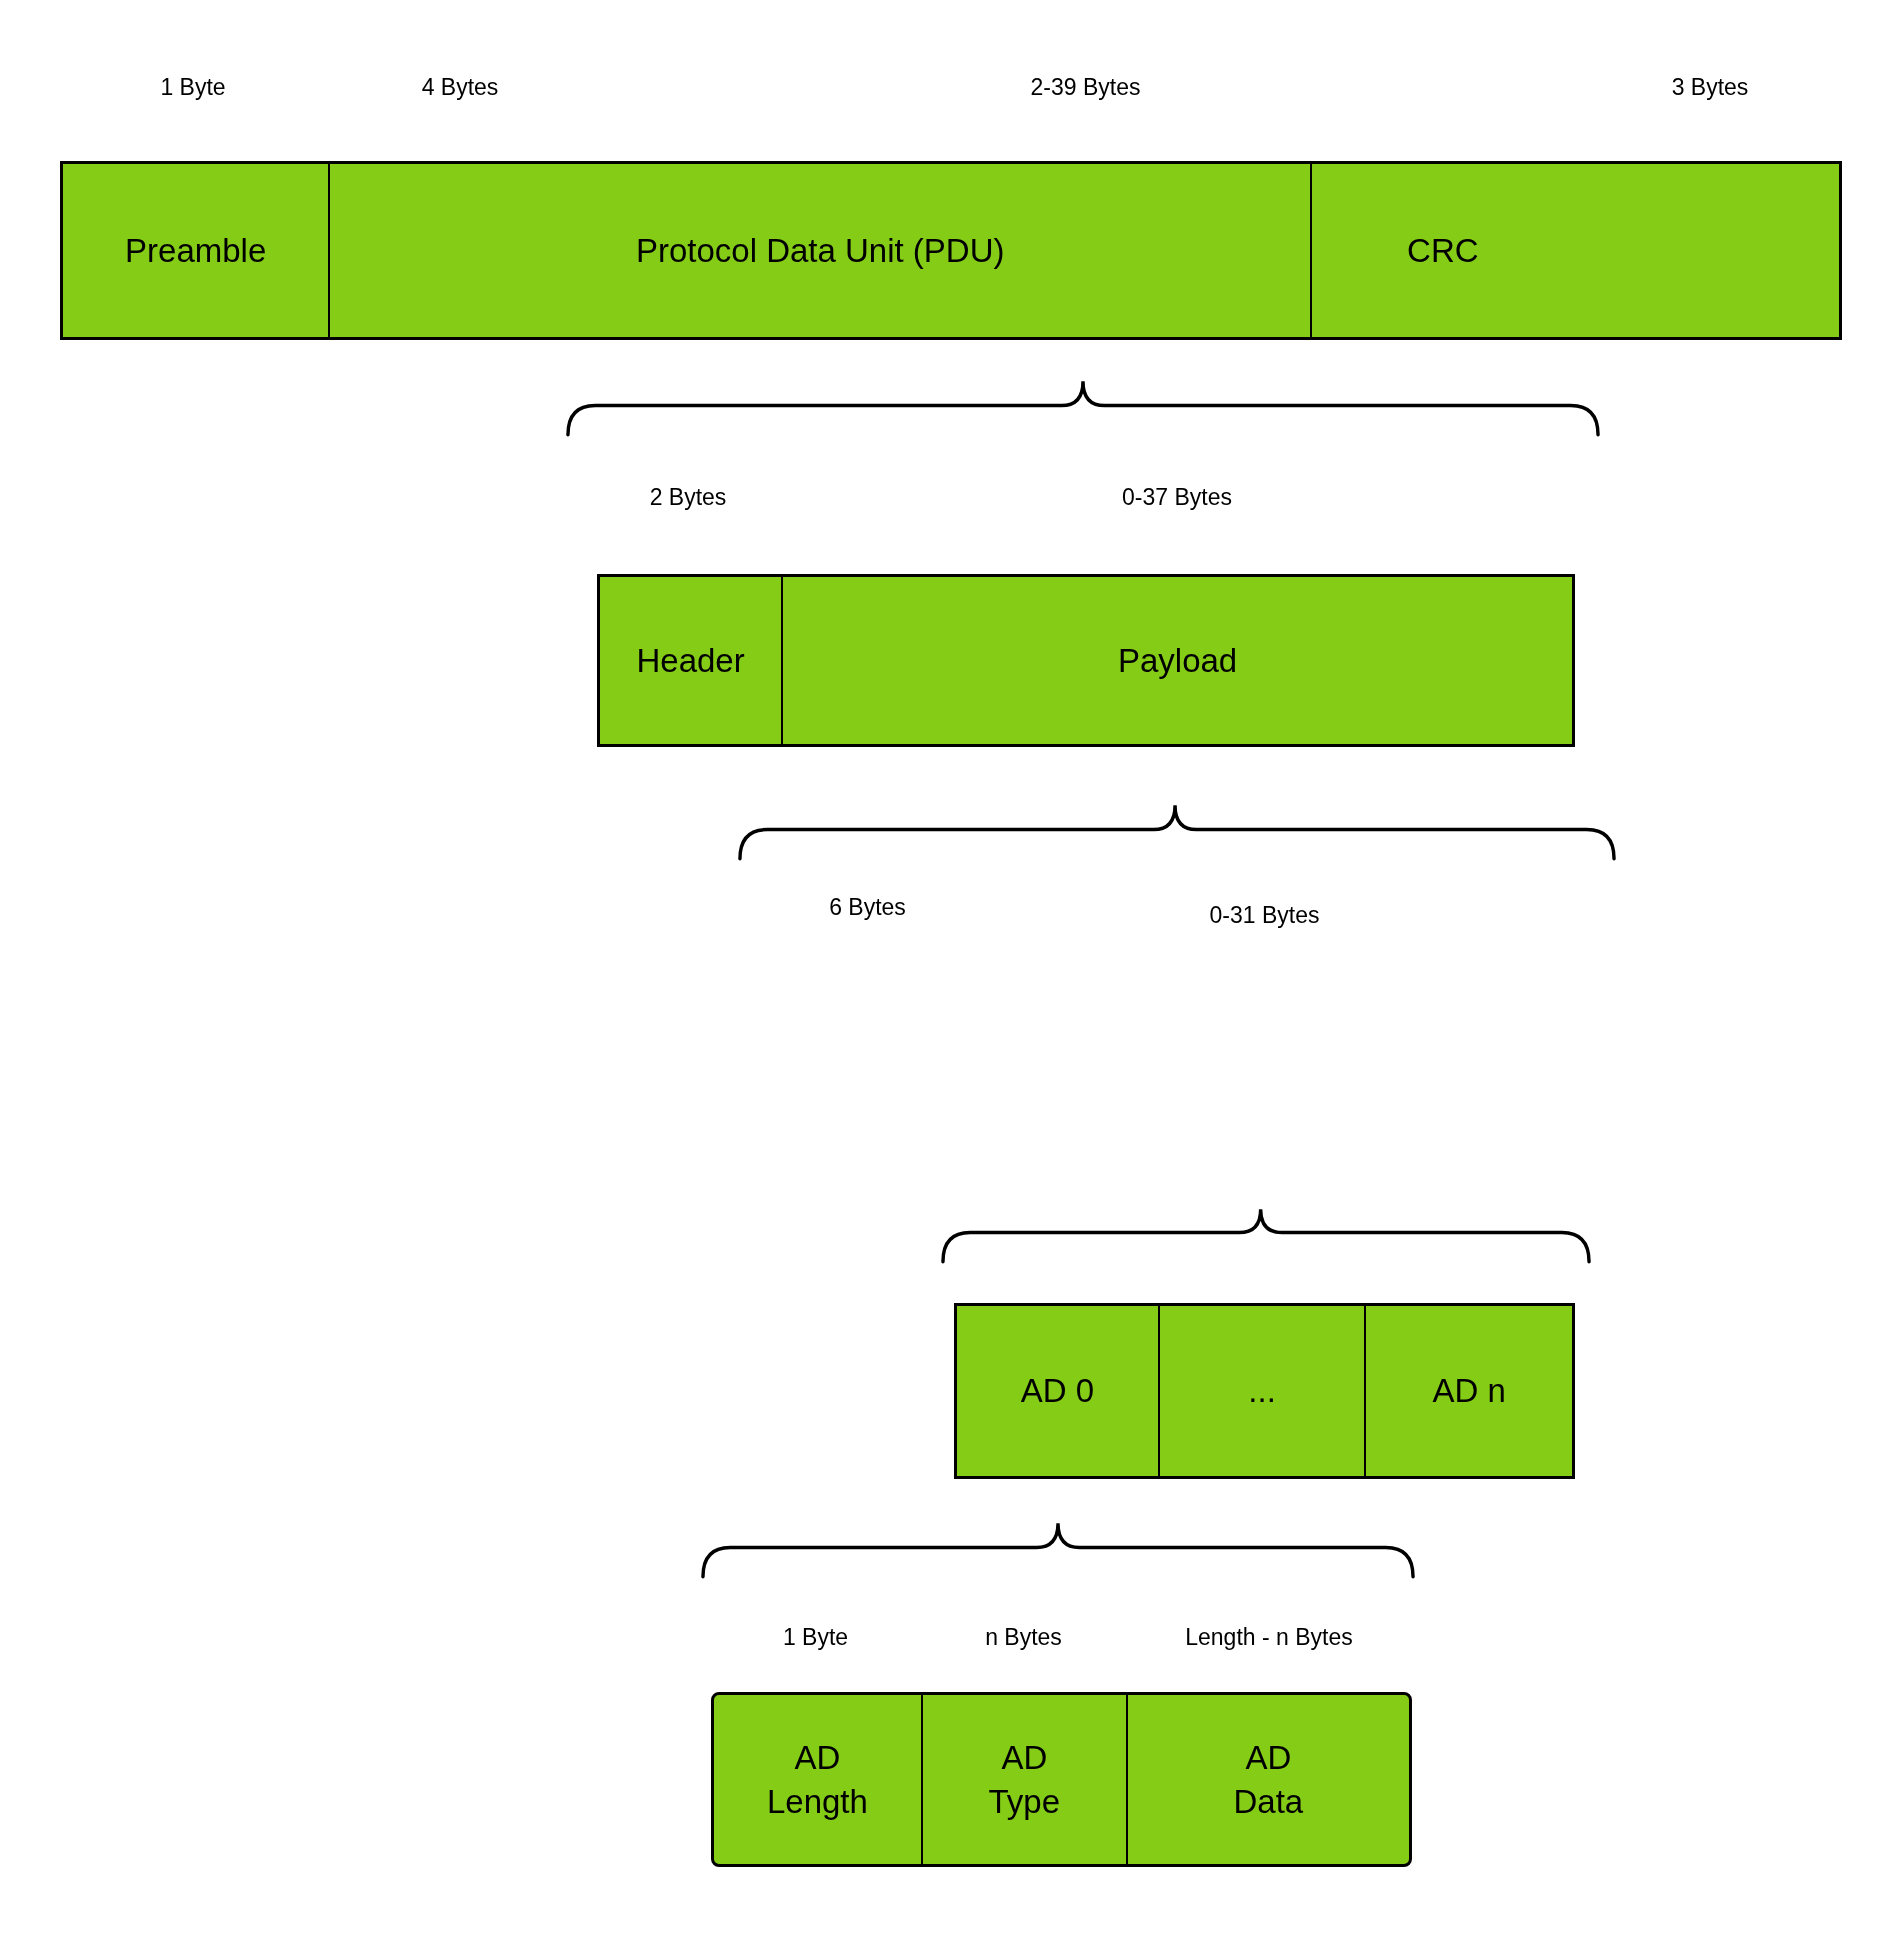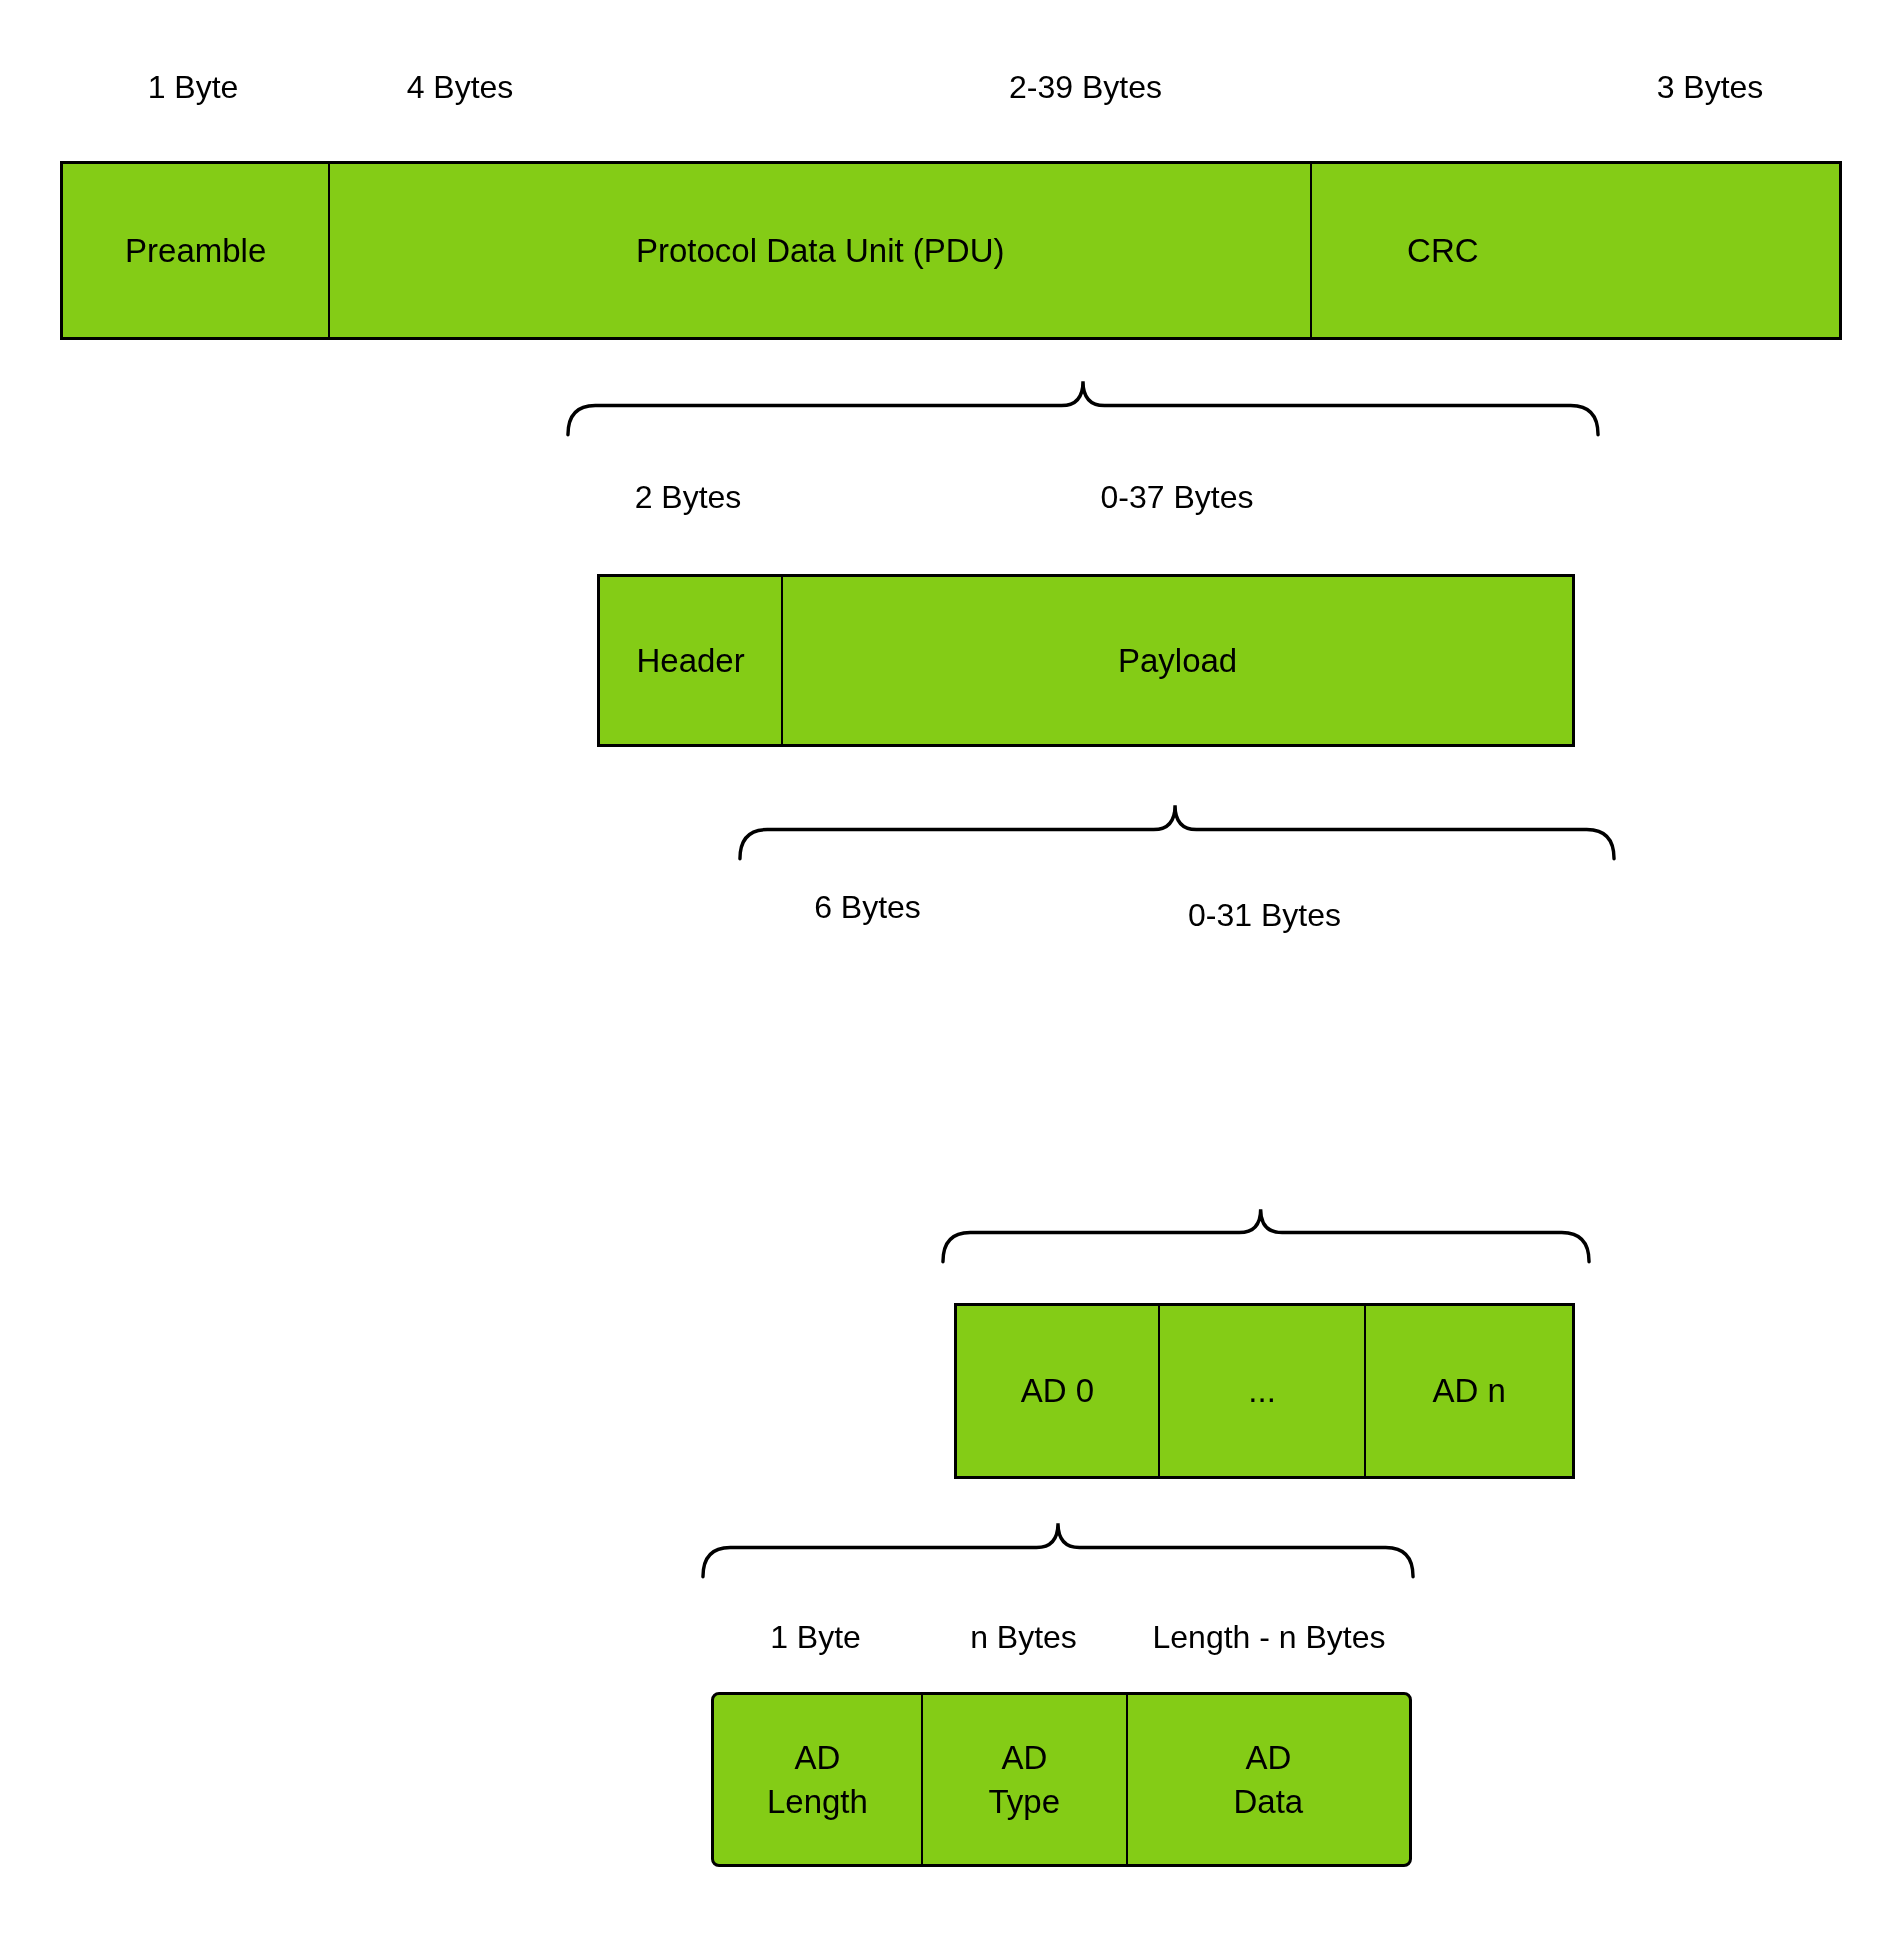--- a/index.html
+++ b/index.html
@@ -27,21 +27,21 @@
     font-size: 33px;
     line-height: 1.32;
     white-space: pre-line;
     box-sizing: border-box;
     height: 100%;
   }
   .cell + .cell { border-left: 2.9px solid #000000; }
   .size-label {
     position: absolute;
     text-align: center;
-    font-size: 32px;
+    font-size: 23px;
     line-height: 41px;
     white-space: nowrap;
   }
   .brace { position: absolute; }
   .brace path {
     fill: none;
     stroke: #000000;
     stroke-width: 3.5;
     stroke-linecap: round;
   }

